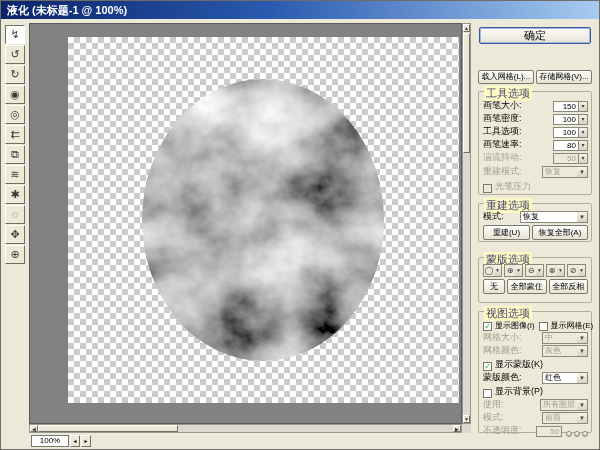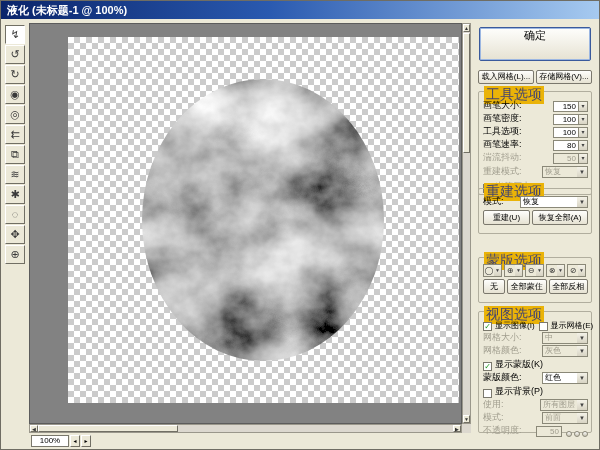--- a/index.html
+++ b/index.html
@@ -35,26 +35,26 @@
   
   .statusrow{position:absolute;left:0;top:412px;width:433px;height:13px;}
   .zoombox{position:absolute;left:2px;top:0;width:38px;height:12px;background:#fff;border:1px solid #7a786c;
     font-size:8px;text-align:center;line-height:10px;}
   .zbtn{position:absolute;top:0;width:10px;height:12px;background:#ece9d8;border:1px solid;
     border-color:#fff #716f64 #716f64 #fff;font-size:6px;text-align:center;line-height:10px;}
   
   .panel{position:absolute;left:472px;top:20px;width:124px;height:428px;}
   .btn{background:linear-gradient(#fefefc,#e6e2d2);border:1px solid #7b786d;border-radius:2px;
     font-size:11px;text-align:center;cursor:default;color:#000;}
-  .btn.ok{position:absolute;left:6px;top:6px;width:112px;height:34px;line-height:15px;border:1px solid #3a5a9c;box-shadow:inset 0 0 0 1px #9cb7e2;}
+  .btn.ok{position:absolute;left:6px;top:6px;width:112px;height:17px;line-height:15px;border:1px solid #3a5a9c;box-shadow:inset 0 0 0 1px #9cb7e2;}
   .btn.cancel{position:absolute;left:6px;top:27px;width:112px;height:17px;line-height:15px;}
   .meshbtns{position:absolute;left:5px;top:49px;width:114px;display:flex;gap:2px;}
   .meshbtns .btn{flex:1;height:14px;font-size:8px;line-height:12px;}
   .group{position:absolute;left:5px;width:114px;border:1px solid #b1ae9e;border-radius:2px;}
-  .gtitle{position:absolute;top:-6px;left:5px;background:#eab308;padding:0 2px;font-size:14px;color:#45456e;}
+  .gtitle{position:absolute;top:-6px;left:5px;background:#fef9c3;padding:0 2px;font-size:11px;color:#45456e;}
   .trow{position:absolute;left:4px;right:3px;height:12px;display:flex;align-items:flex-end;}
   .lbl{font-size:9px;color:#000;white-space:nowrap;}
   .lbl.dis,.dis .lbl{color:#a09d8e;}
   .num{margin-left:auto;width:26px;height:11px;background:#fff;border:1px solid #8a8878;
     font-size:8px;text-align:right;padding-right:2px;line-height:9px;}
   .num.dis{background:#ece9d8;color:#a09d8e;}
   .spin{width:9px;height:11px;background:linear-gradient(#f4f2e8,#d8d4c4);border:1px solid #8a8878;border-left:none;
     font-size:6px;text-align:center;line-height:9px;color:#444;}
   .dd{margin-left:auto;display:flex;height:12px;border:1px solid #8a8878;}
   .dd .val{background:#fff;font-size:8px;line-height:10px;padding:0 2px;min-width:34px;white-space:nowrap;}
@@ -63,21 +63,21 @@
   .cb{width:9px;height:9px;background:#fff;border:1px solid #7a786c;font-size:8px;line-height:8px;
     text-align:center;color:#1f9a1f;margin-right:3px;flex:none;}
   .cb.dis{background:#ece9d8;color:#8a8878;}
   .sbtn{height:15px;font-size:8px;line-height:13px;}
   .micon{width:20px;height:13px;display:flex;border:1px solid #8a8878;background:#ece9d8;margin-right:2px;}
   .micon .g{flex:1;font-size:8px;line-height:11px;text-align:center;color:#333;}
   .micon .a{width:7px;font-size:5px;line-height:11px;text-align:center;background:linear-gradient(#f4f2e8,#d8d4c4);color:#444;}
   .knobs{margin-left:4px;display:flex;gap:2px;}
   .knob{width:6px;height:6px;border-radius:50%;background:linear-gradient(#fdfdfb,#c9c5b4);border:1px solid #8a8878;}
   #grp-tool{top:70px;height:104px;}
-  #grp-recon{top:167px;height:46px;}
+  #grp-recon{top:182px;height:39px;}
   #grp-mask{top:236px;height:46px;}
   #grp-view{top:290px;height:122px;padding-left:46px;}
 </style>
 </head>
 <body>
 
 <div id="window">
 
   <div class="titlebar">
     <span>液化 (未标题-1 @ 100%)</span>

